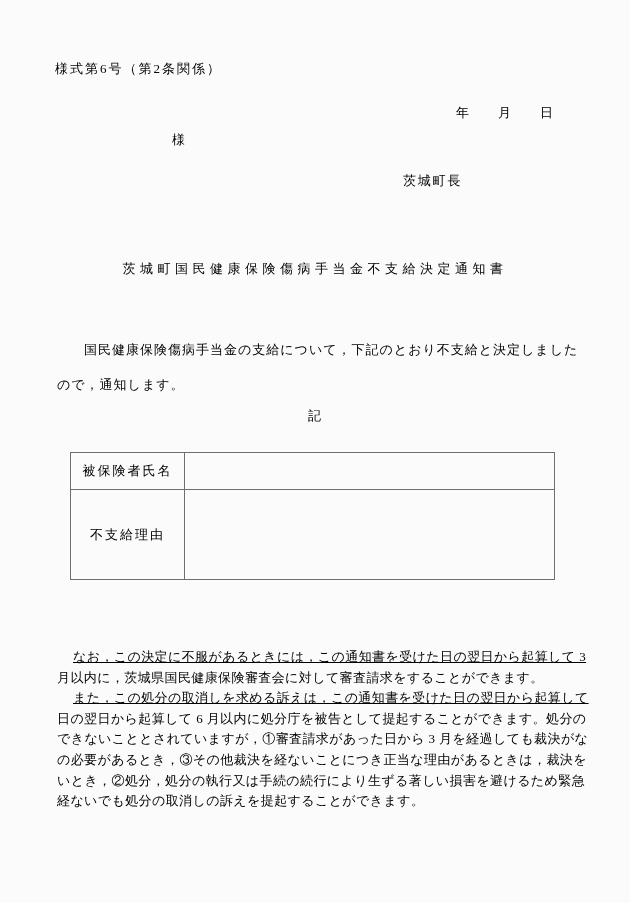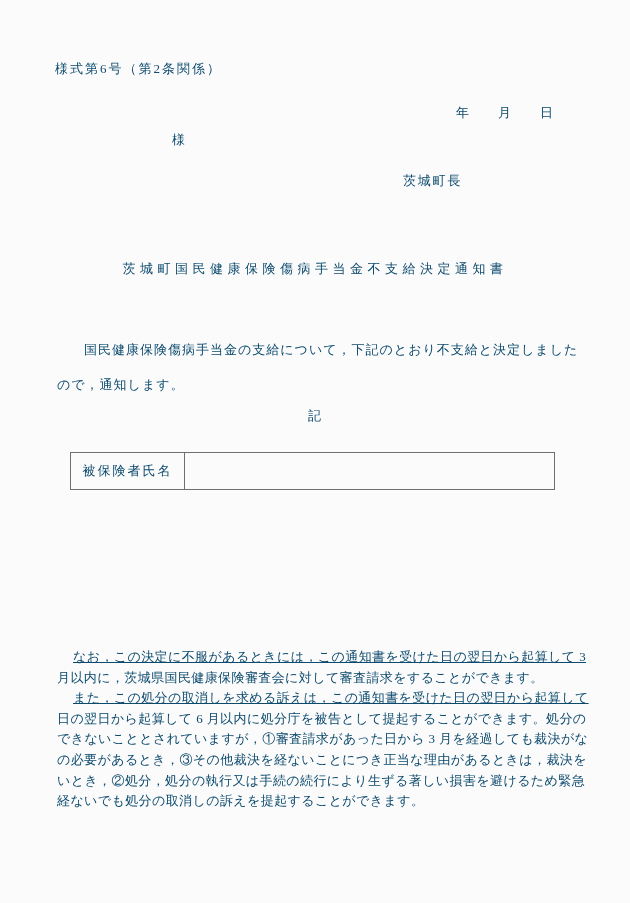--- a/index.html
+++ b/index.html
@@ -6,21 +6,21 @@
     margin: 0;
     padding: 0;
     background: #ffffff;
   }
   .page {
     position: relative;
     width: 630px;
     height: 903px;
     background: #fbfbfb;
     font-family: "Liberation Serif", "DejaVu Serif", serif;
-    color: #0c4a6e;
+    color: #000000;
     font-size: 13px;
     overflow: hidden;
   }
   .abs { position: absolute; }
 
   .form-number {
     left: 55px;
     top: 60px;
     letter-spacing: 2px;
   }
@@ -121,20 +121,24 @@
   <div class="abs doc-title">茨城町国民健康保険傷病手当金不支給決定通知書</div>
 
   <div class="abs ki-heading">記</div>
 
   <table class="abs info-table">
     <tbody>
         <tr class="row-name">
       <td class="label-cell">被保険者氏名</td>
       <td class="value-cell"></td>
     </tr>
+    <tr class="row-reason">
+      <td class="label-cell">不支給理由</td>
+      <td class="value-cell"></td>
+    </tr>
   </tbody>
     </table>
 
   <div class="abs notes">
     <div class="indent-1">なお，この決定に不服があるときには，この通知書を受けた日の翌日から起算して 3</div>
     <div>月以内に，茨城県国民健康保険審査会に対して審査請求をすることができます。</div>
     <div class="indent-1">また，この処分の取消しを求める訴えは，この通知書を受けた日の翌日から起算して</div>
     <div>日の翌日から起算して 6 月以内に処分庁を被告として提起することができます。処分の</div>
     <div>できないこととされていますが，①審査請求があった日から 3 月を経過しても裁決がな</div>
     <div>の必要があるとき，③その他裁決を経ないことにつき正当な理由があるときは，裁決を</div>

